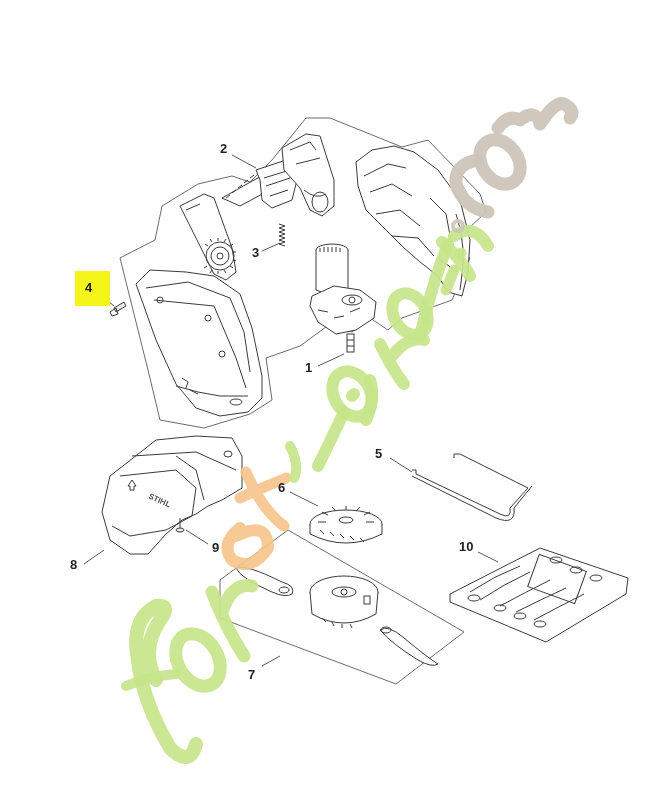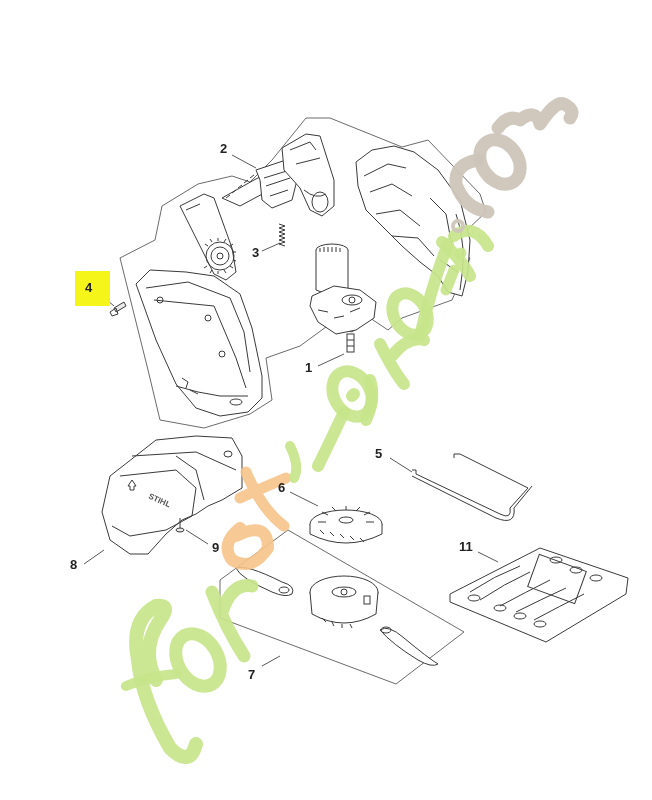--- a/index.html
+++ b/index.html
@@ -194,13 +194,13 @@
 
 <div class="callout" style="left:305px; top:361px;">1</div>
 <div class="callout" style="left:220px; top:142px;">2</div>
 <div class="callout" style="left:252px; top:246px;">3</div>
 <div class="callout" style="left:85px; top:281px;">4</div>
 <div class="callout" style="left:375px; top:447px;">5</div>
 <div class="callout" style="left:278px; top:481px;">6</div>
 <div class="callout" style="left:248px; top:668px;">7</div>
 <div class="callout" style="left:70px; top:558px;">8</div>
 <div class="callout" style="left:212px; top:541px;">9</div>
-<div class="callout" style="left:459px; top:540px;">11</div>
+<div class="callout" style="left:459px; top:540px;">10</div>
 
 </body></html>

